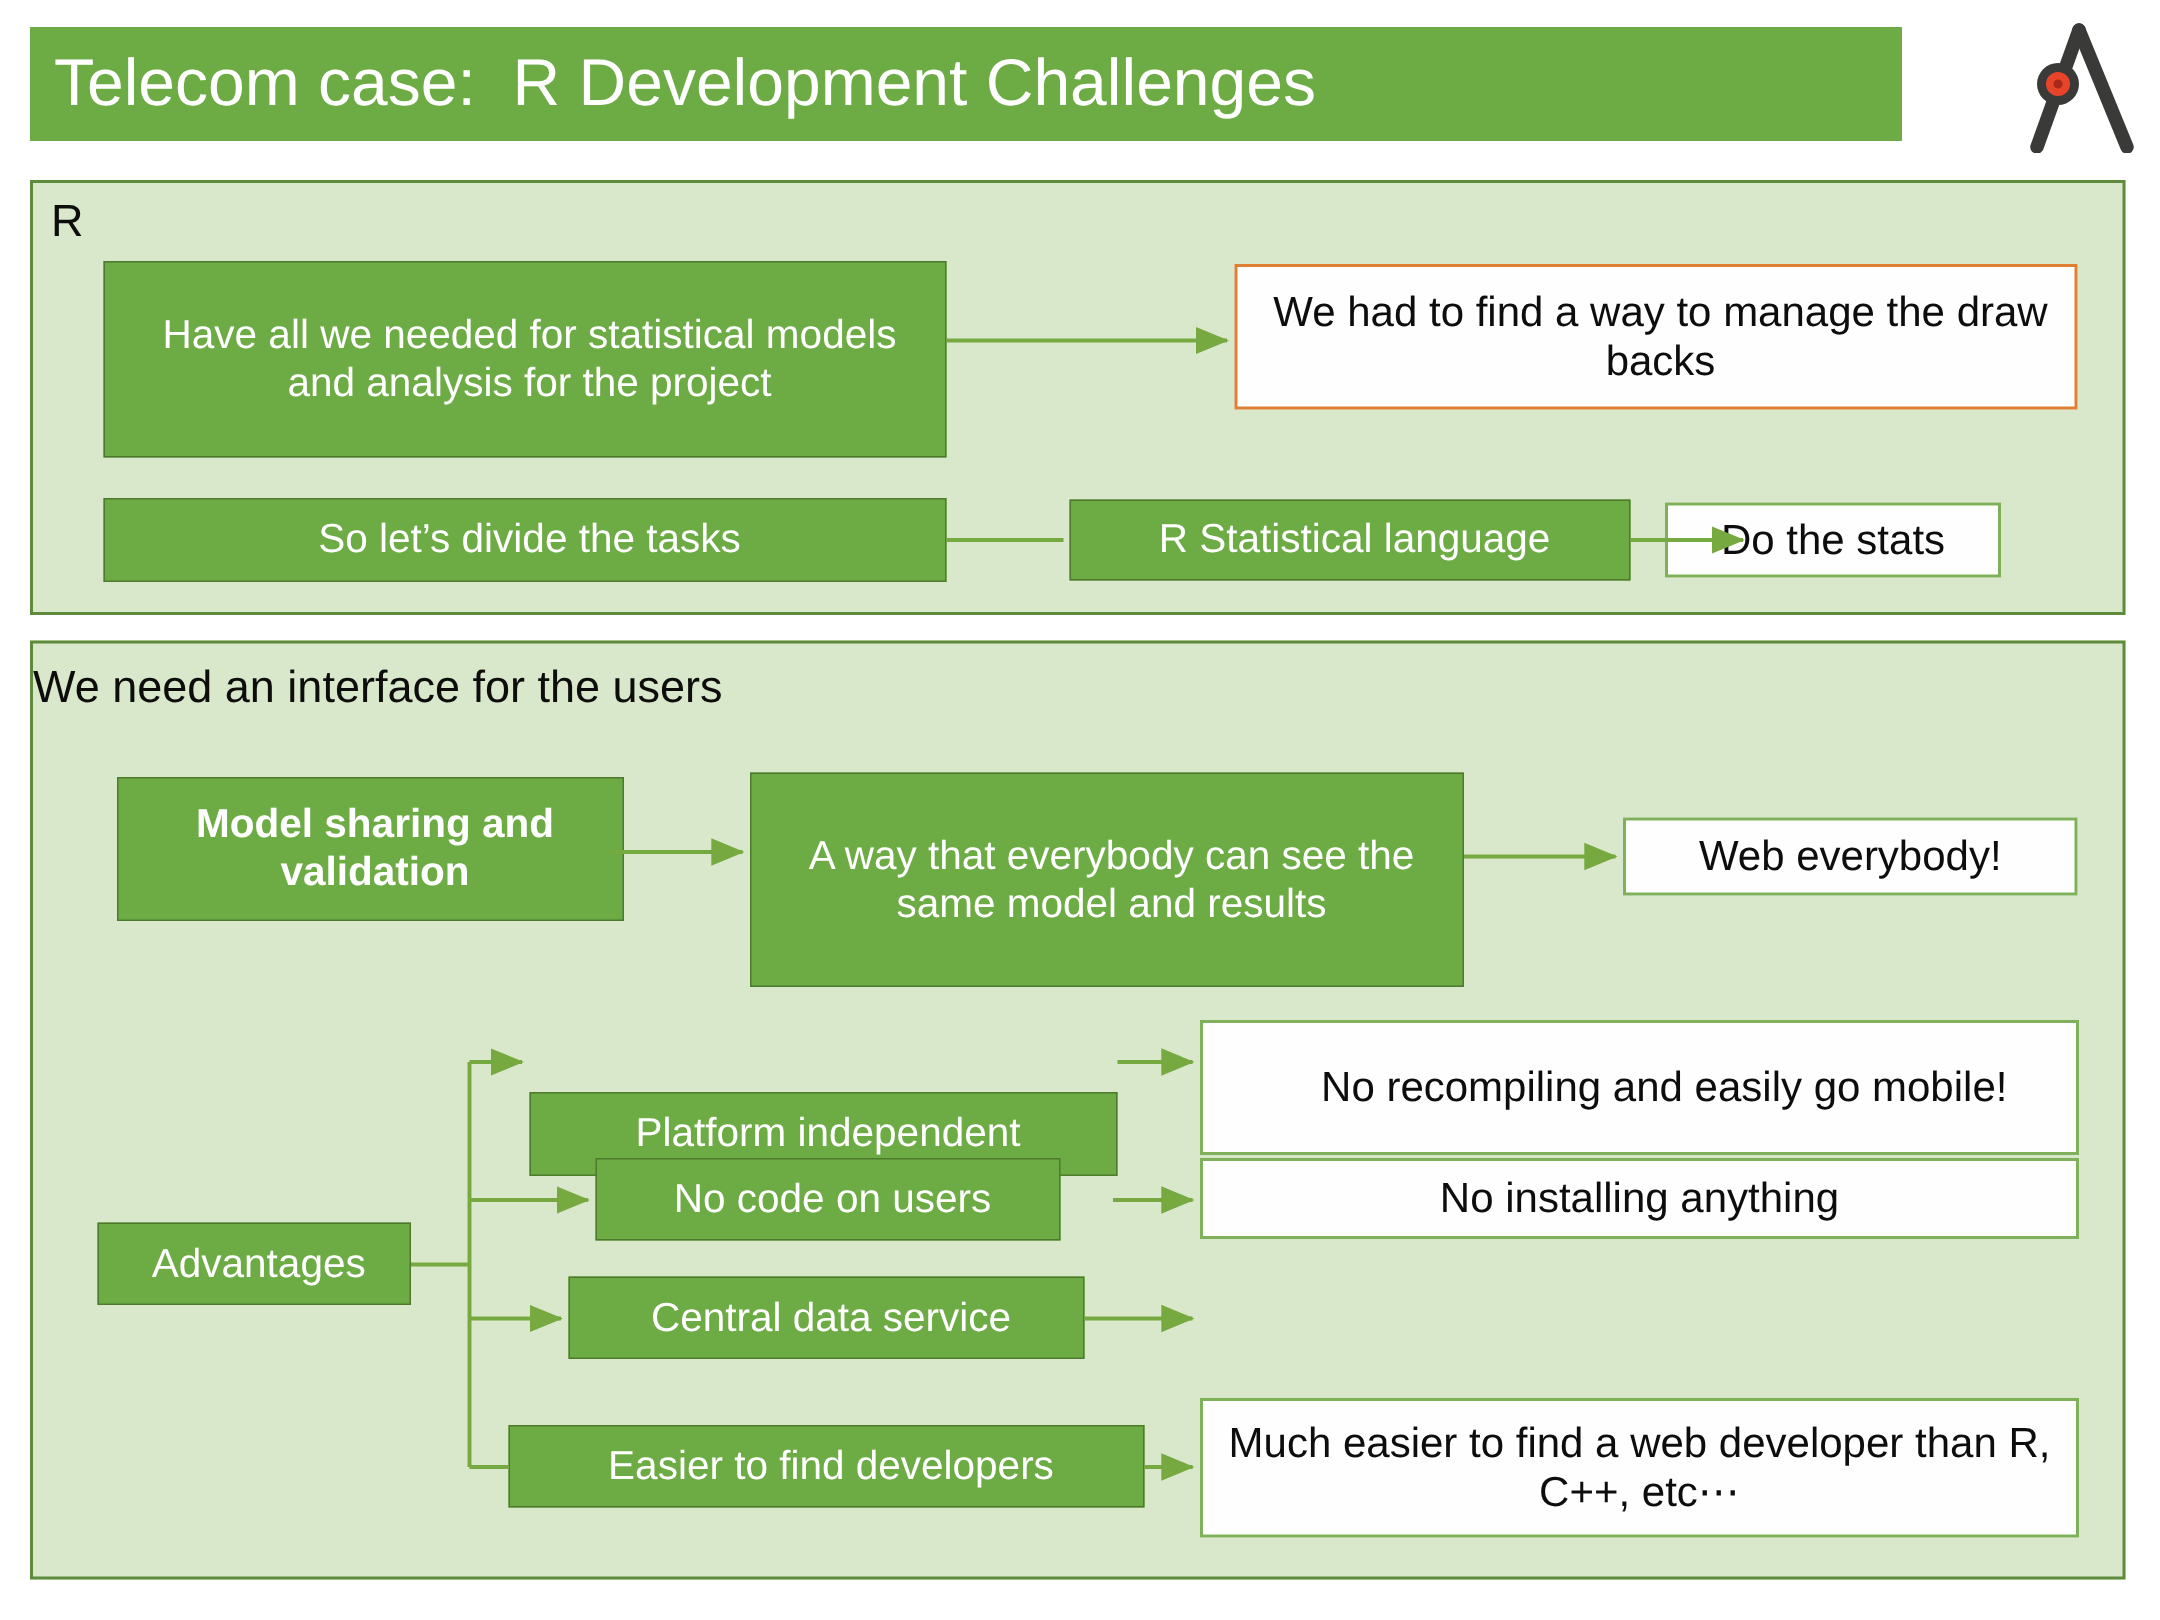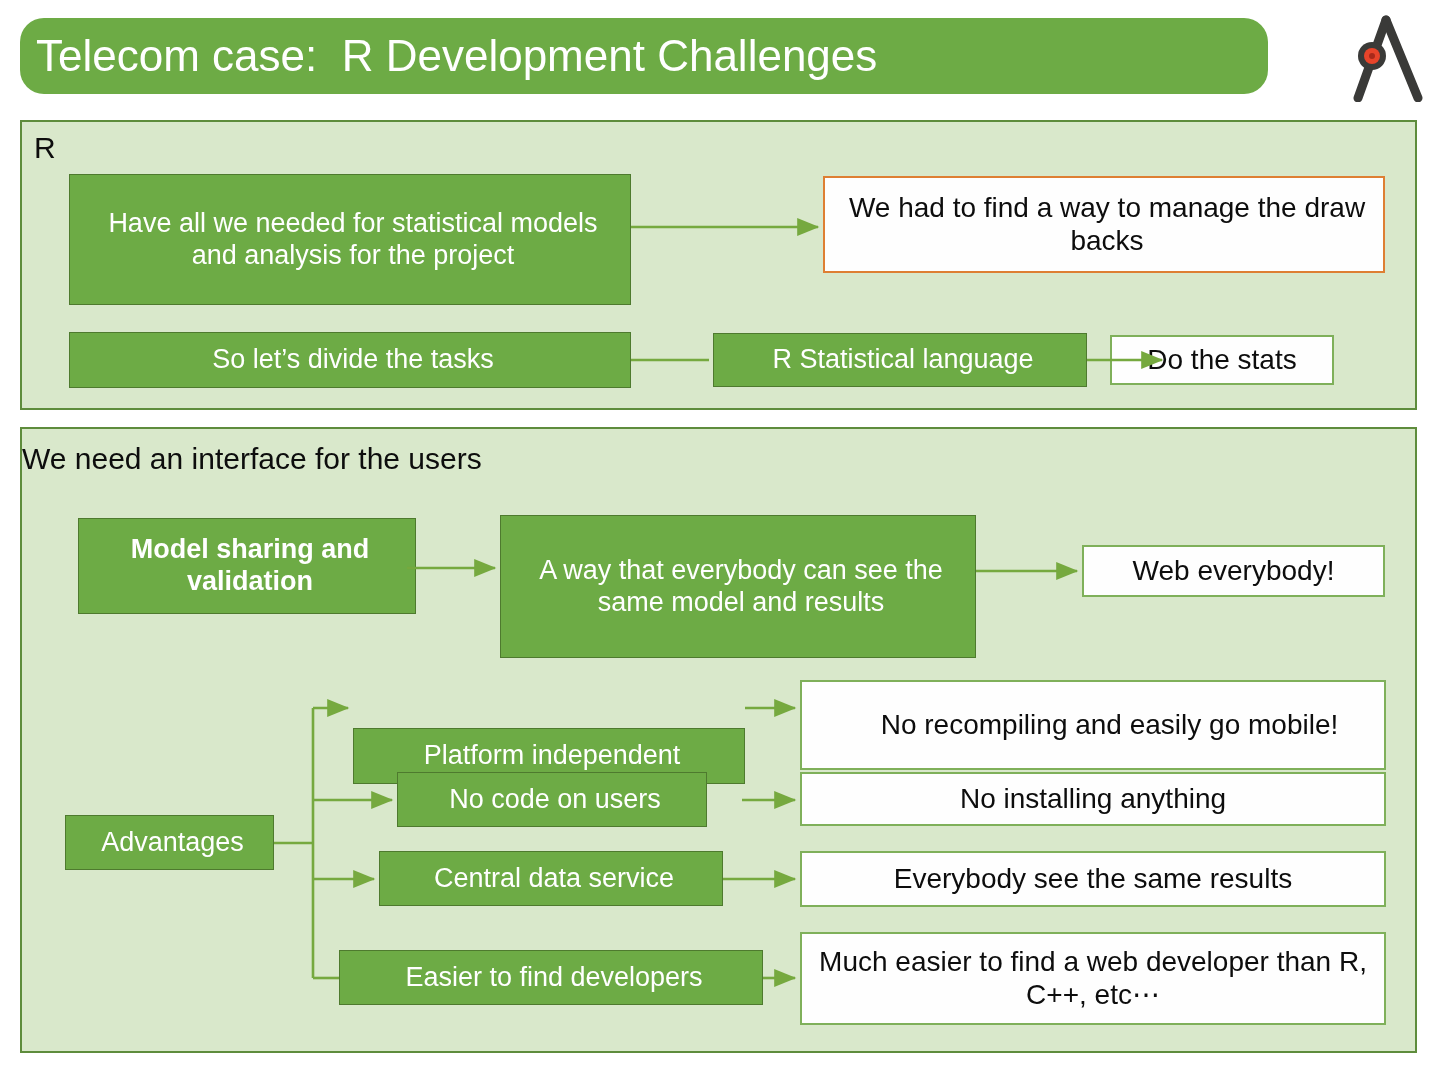--- a/index.html
+++ b/index.html
@@ -23,21 +23,20 @@
 
   
   .title-bar {
     position: absolute;
     left: 20px;
     top: 18px;
     width: 1248px;
     height: 76px;
     background: #6DAB45;
     box-sizing: border-box;
-    border-radius: 24px;
   }
   .title-text {
     position: absolute;
     left: 16px;
     top: 50%;
     transform: translateY(-50%);
     color: #FFFFFF;
     font-size: 44px;
     font-weight: 400;
     white-space: pre;
@@ -170,21 +169,20 @@
   <div class="box box-green" style="left:397px; top:772px; width:310px; height:55px;">No code on users</div>
 
   <div class="box box-green" style="left:379px; top:851px; width:344px; height:55px;">Central data service</div>
 
   <div class="box box-green" style="left:339px; top:950px; width:424px; height:55px;">Easier to find developers</div>
 
   <div class="box box-white" style="left:800px; top:680px; width:586px; height:90px;padding-left:43px;">No recompiling and easily go mobile!</div>
 
   <div class="box box-white" style="left:800px; top:772px; width:586px; height:54px;">No installing anything</div>
 
-  <div class="box box-white" style="left:800px; top:851px; width:586px; height:56px;">Everybody see the same results</div>
 
   <div class="box box-white" style="left:800px; top:932px; width:586px; height:93px;">Much easier to find a web developer than R, C++, etc⋯</div>
 
   <svg class="conn" viewBox="0 0 1440 1080">
     <defs>
       <marker id="arw" markerWidth="9" markerHeight="9" refX="8" refY="4.5" orient="auto" markerUnits="strokeWidth">
         <path d="M0,1 L8.5,4.5 L0,8 z" fill="#76A93F"></path>
       </marker>
     </defs>
     <g stroke="#76A93F" stroke-width="2.6" fill="none">

